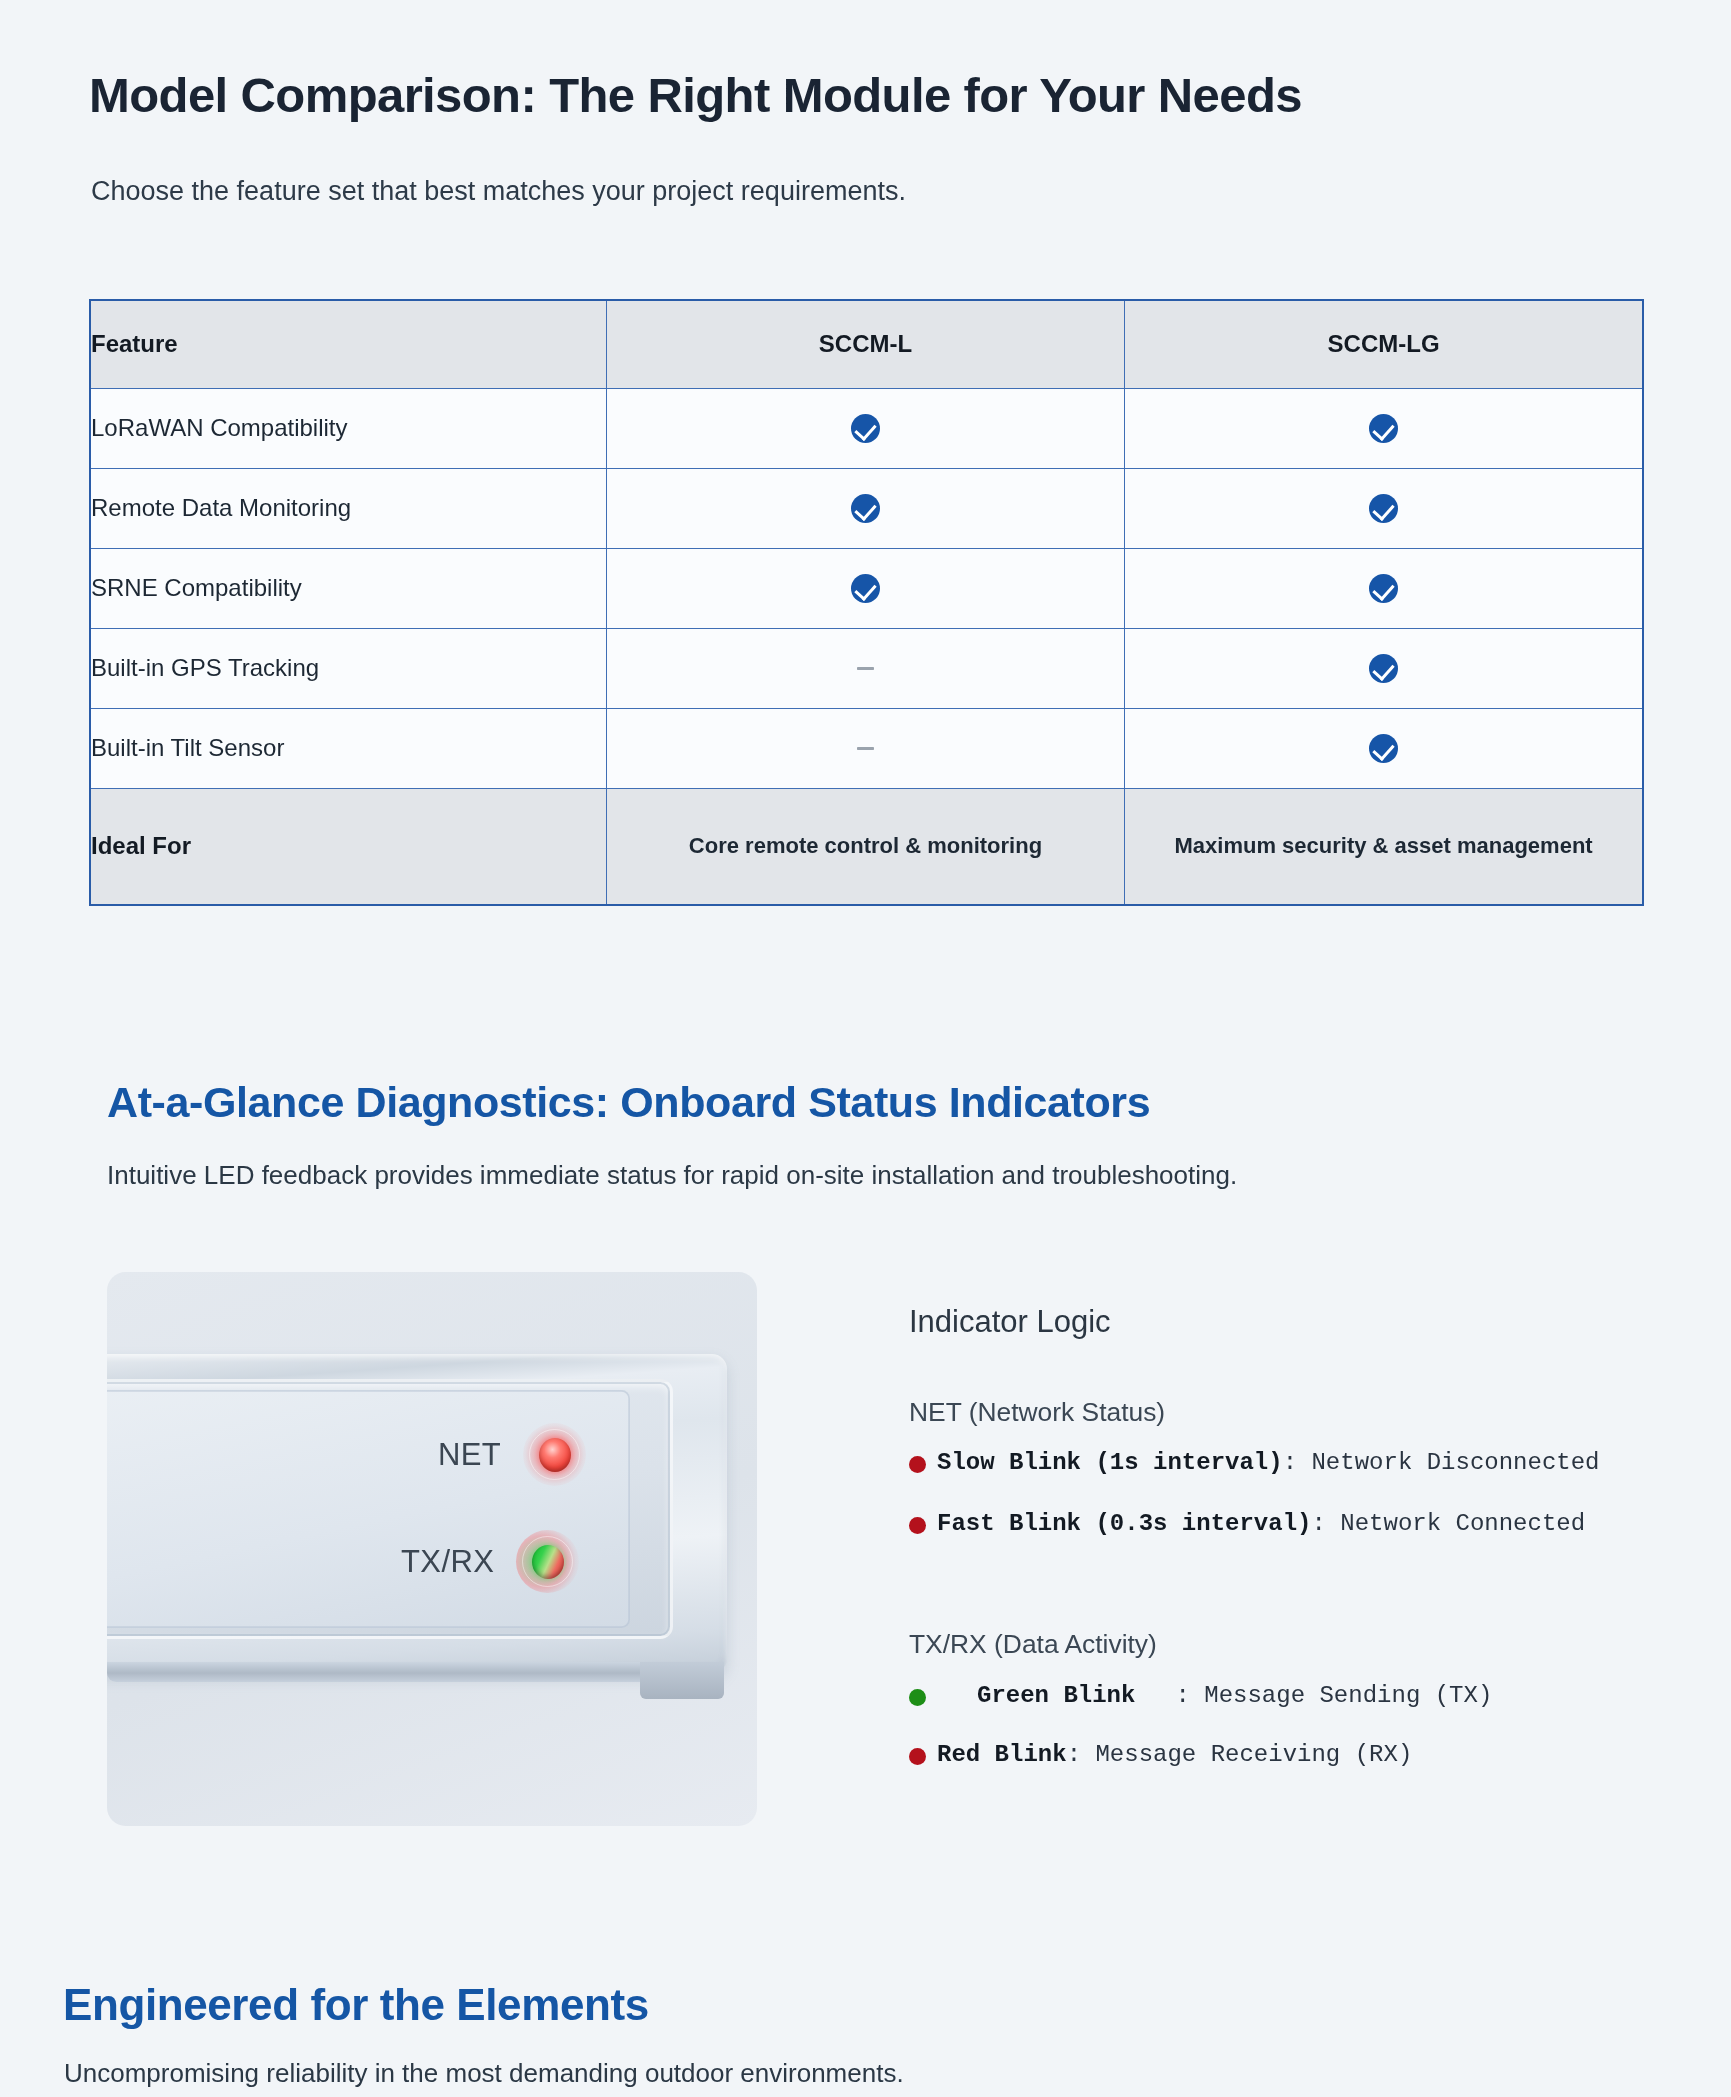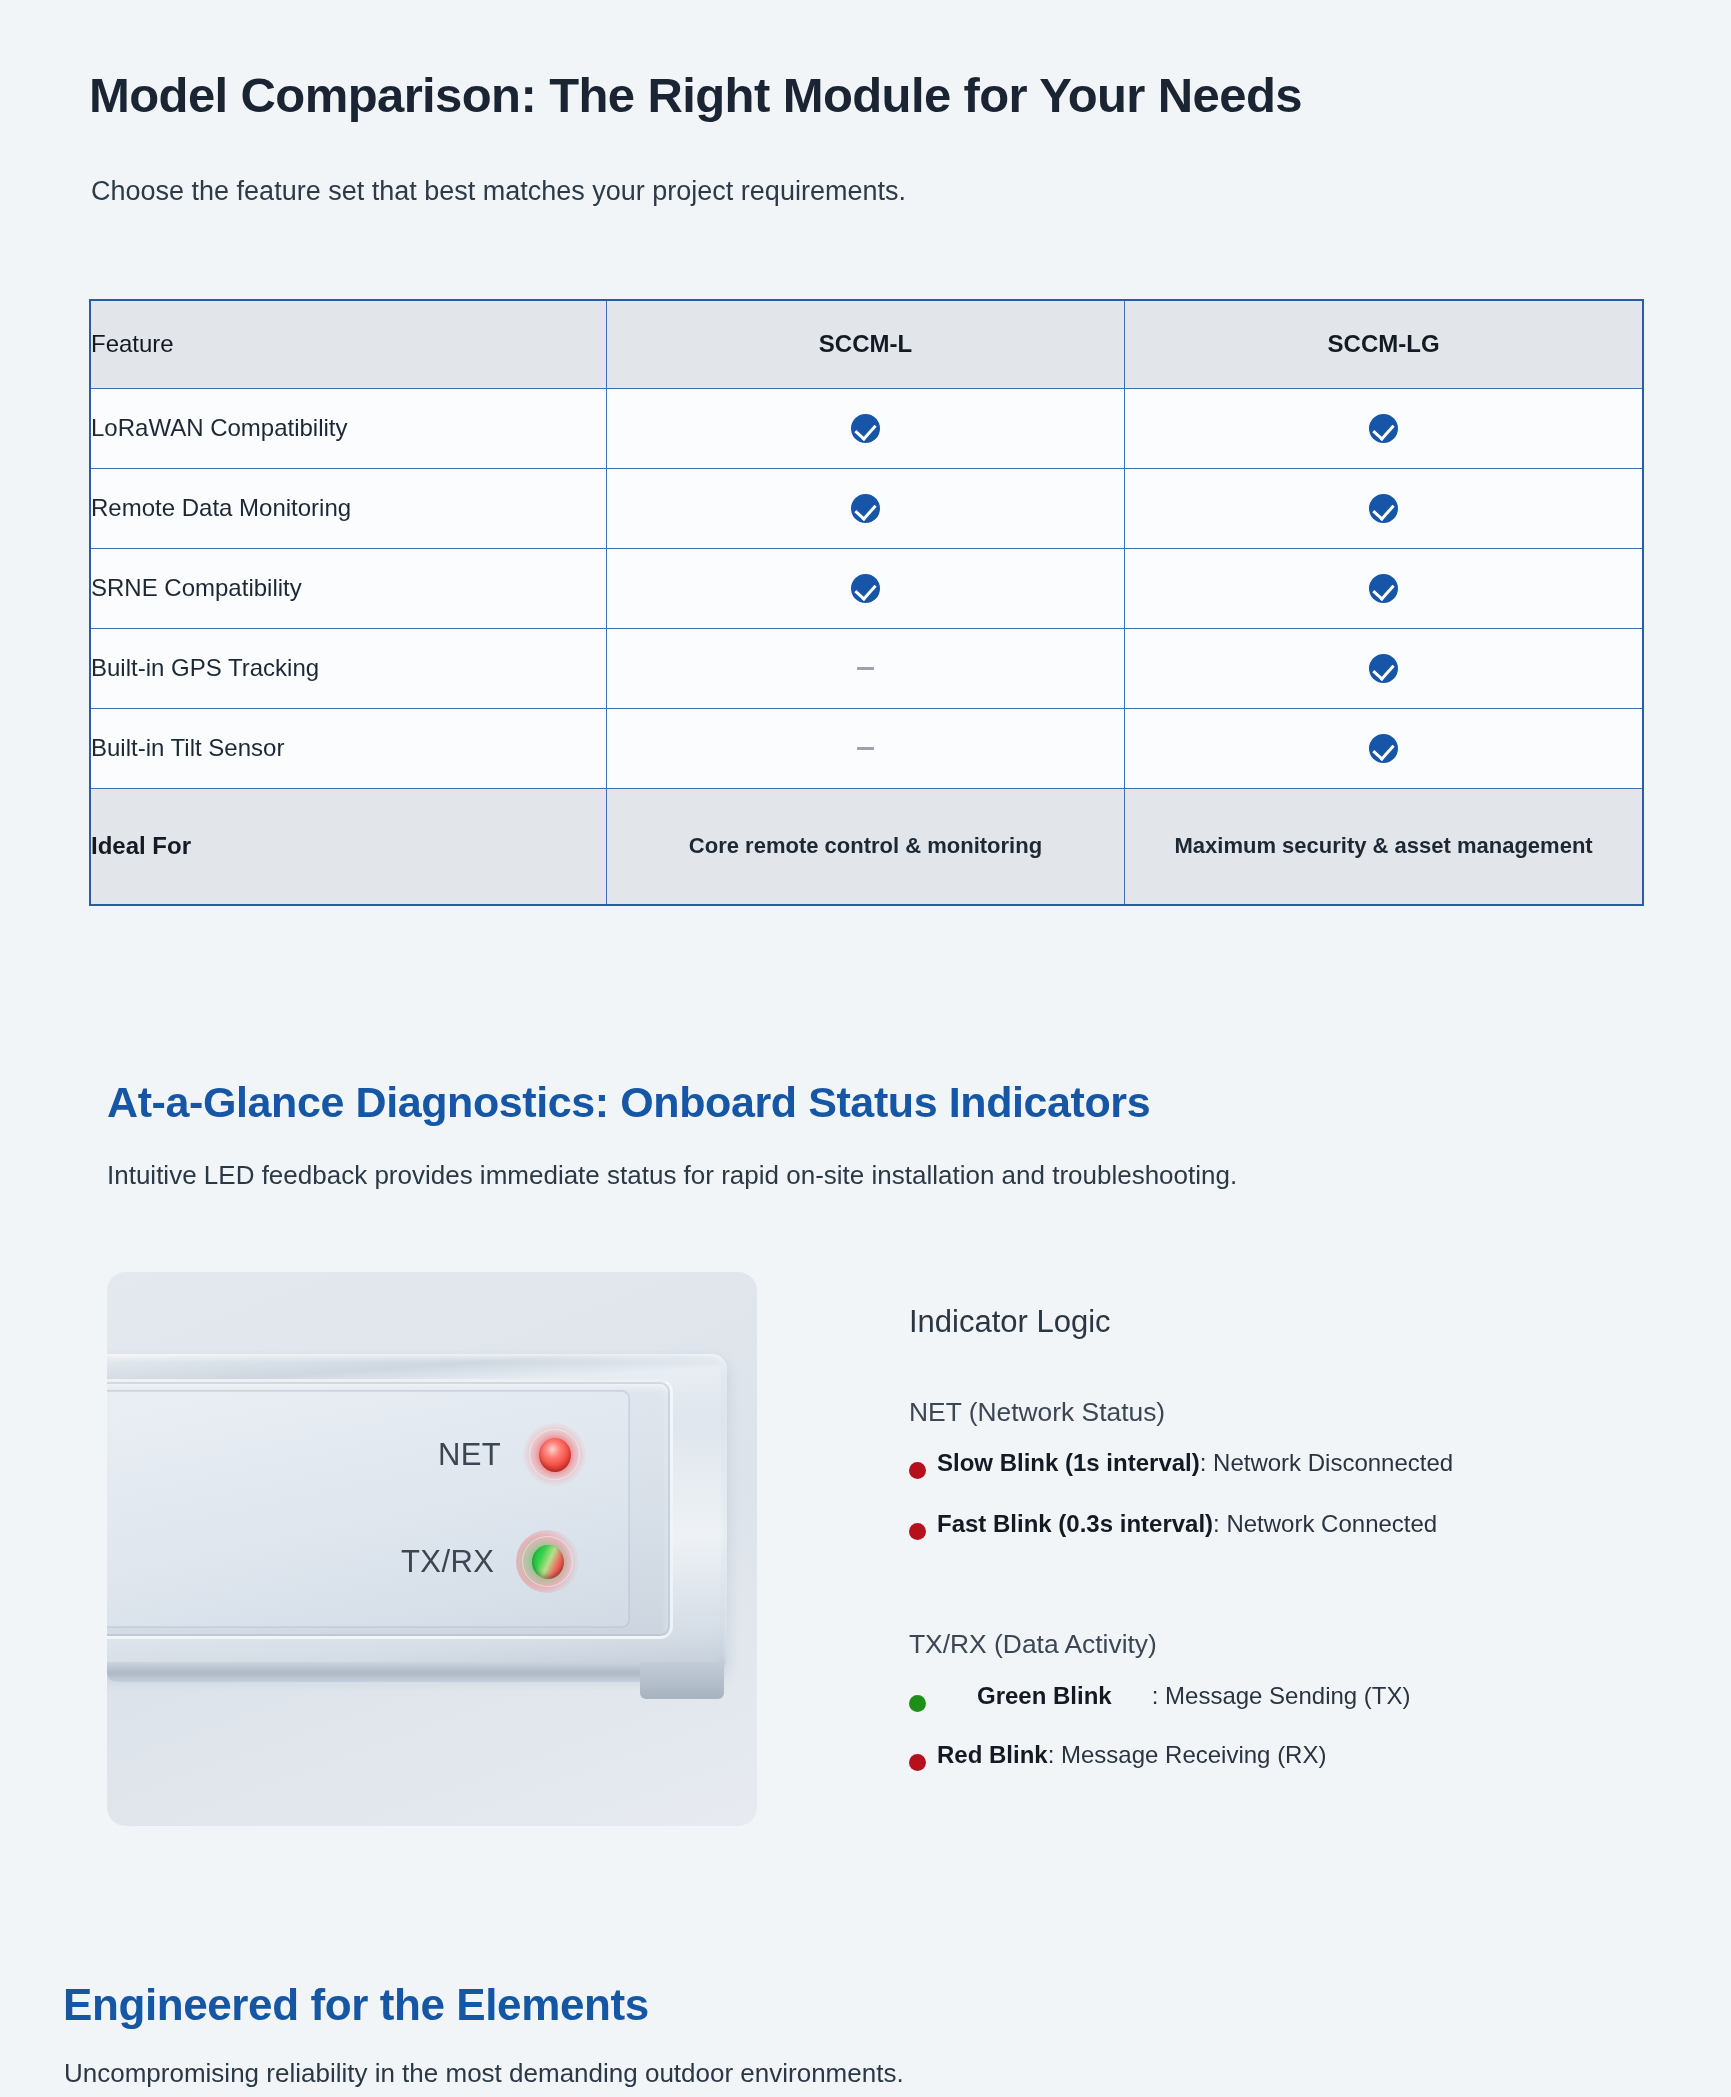--- a/index.html
+++ b/index.html
@@ -38,21 +38,21 @@
   .cmp-table td, .cmp-table th {
     border: 1.7px solid #3f6eb5;
     padding: 0;
     vertical-align: middle;
   }
   .col-feature { width: 517px; }
   .col-model   { width: 519px; }
 
   .cmp-head-row td { background: #e2e5e9; height: 88px; }
   .cmp-head-feature {
-    padding-left: 37px; font-size: 24px; font-weight: 400; color: #131a23;
+    padding-left: 37px; font-size: 24px; font-weight: 700; color: #131a23;
   }
   .cmp-head-model {
     text-align: center; font-size: 24px; font-weight: 700; color: #131a23;
   }
 
   .cmp-row td { height: 80px; background: #fafcfe; }
   .cmp-feature-cell {
     padding-left: 37px; font-size: 24px; font-weight: 400; color: #1d2834;
   }
   .cmp-val-cell { text-align: center; }
@@ -178,21 +178,21 @@
     position: absolute; left: 909px; top: 259px;
     font-size: 31px; font-weight: 400; color: #2b3642;
   }
   .ind-grp {
     position: absolute; left: 909px;
     font-size: 26.4px; font-weight: 400; color: #3b4754;
   }
   .ind-grp.g1 { top: 352px; }
   .ind-grp.g2 { top: 584px; }
 
-  .ind-item { position: absolute; left: 909px; display: flex; align-items: flex-end; }
+  .ind-item { position: absolute; left: 909px; display: flex; align-items: center; font-family: Liberation Mono, monospace; }
   .ind-item.i1 { top: 404px; }
   .ind-item.i2 { top: 465px; }
   .ind-item.i3 { top: 637px; gap: 40px; }
   .ind-item.i4 { top: 696px; }
 
   .ind-dot {
     width: 17px; height: 17px; border-radius: 50%;
     margin-right: 11px; flex: 0 0 auto; position: relative; top: 2.1px;
   }
   .ind-dot.red { background: #b4111c; }

